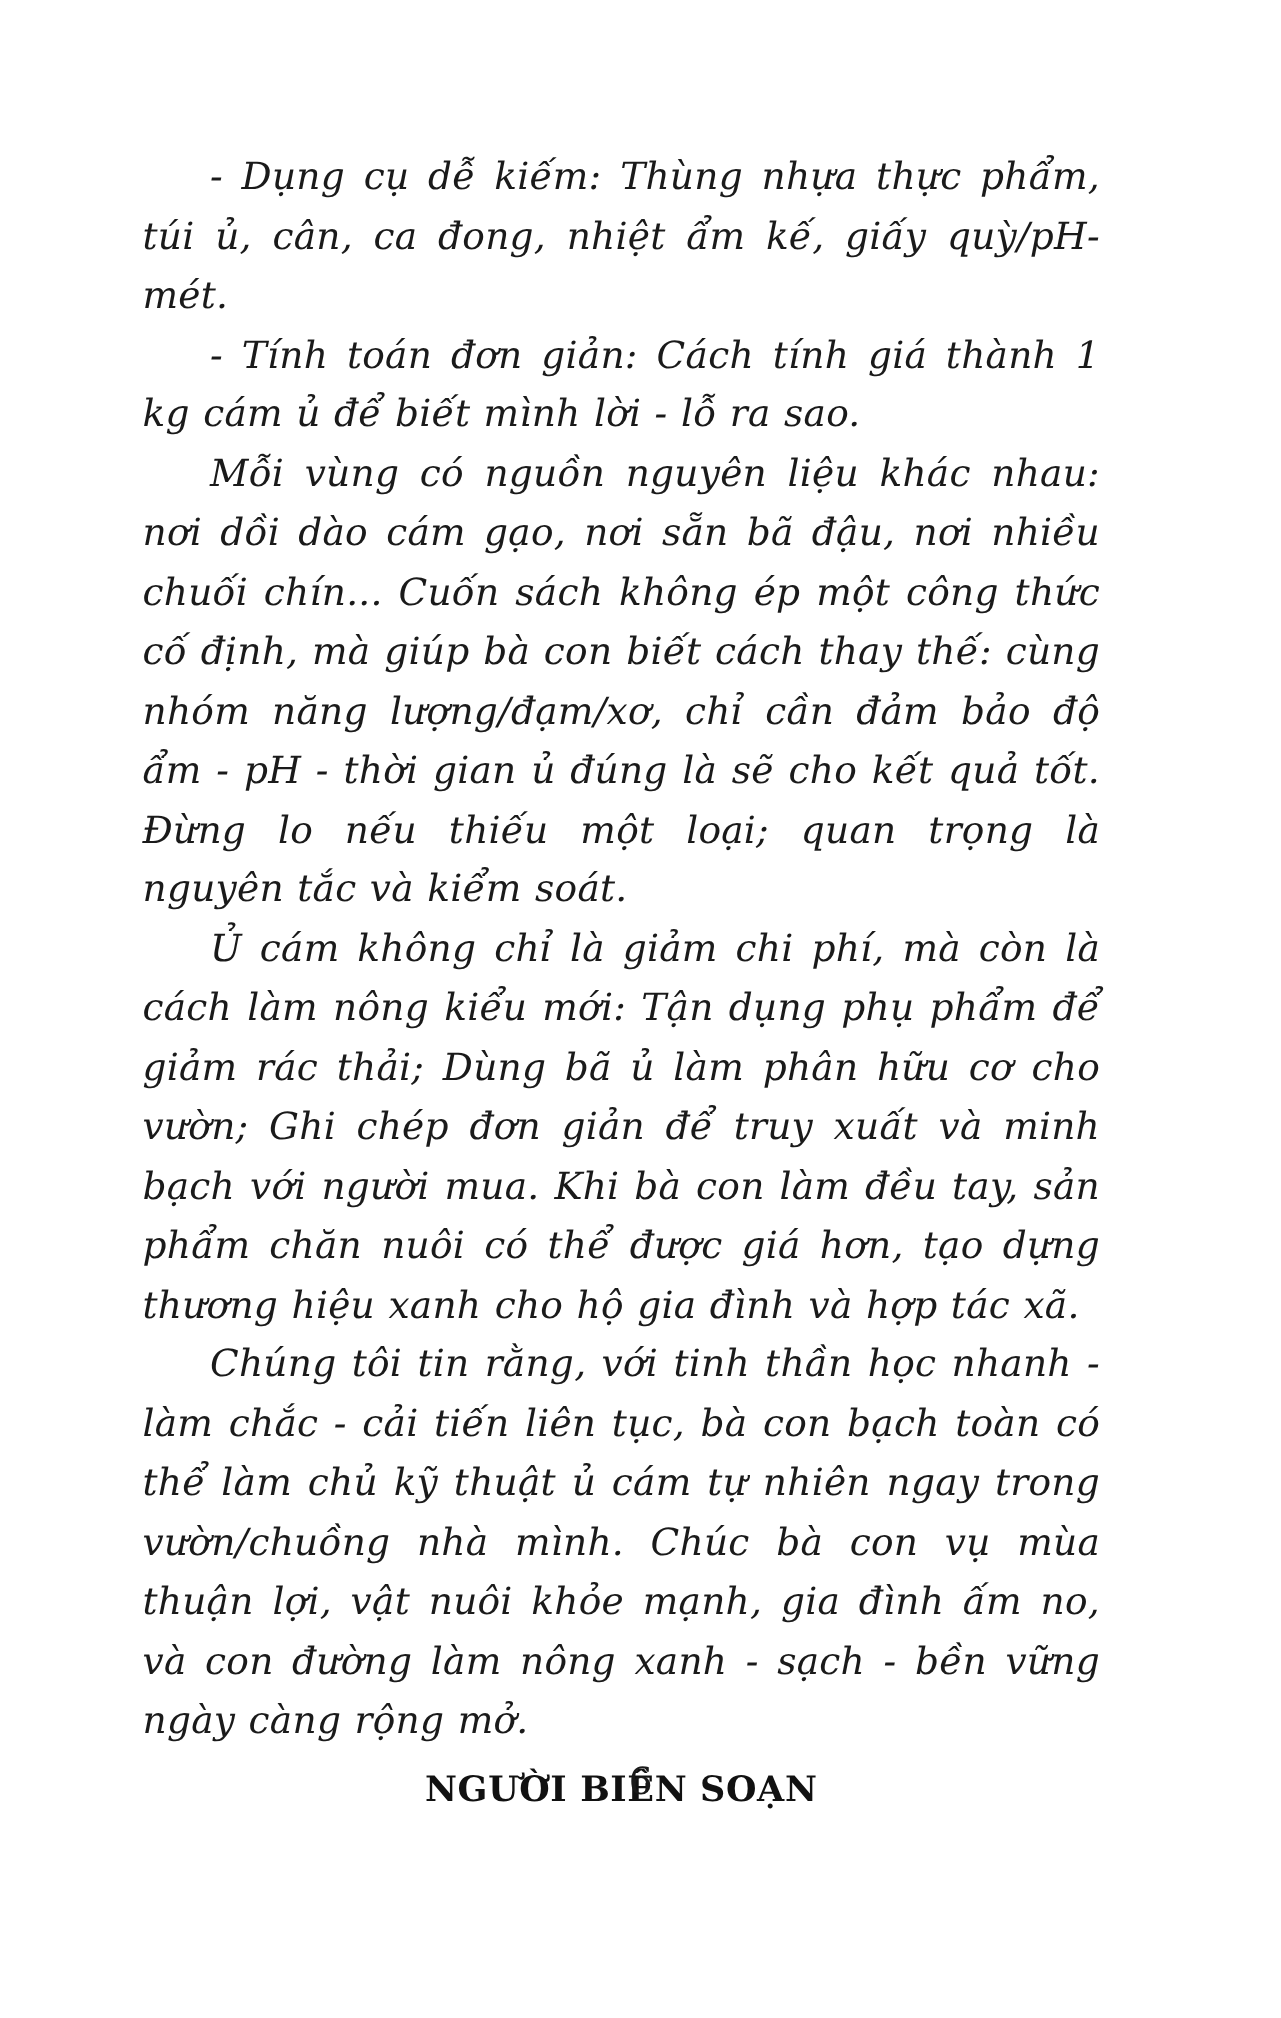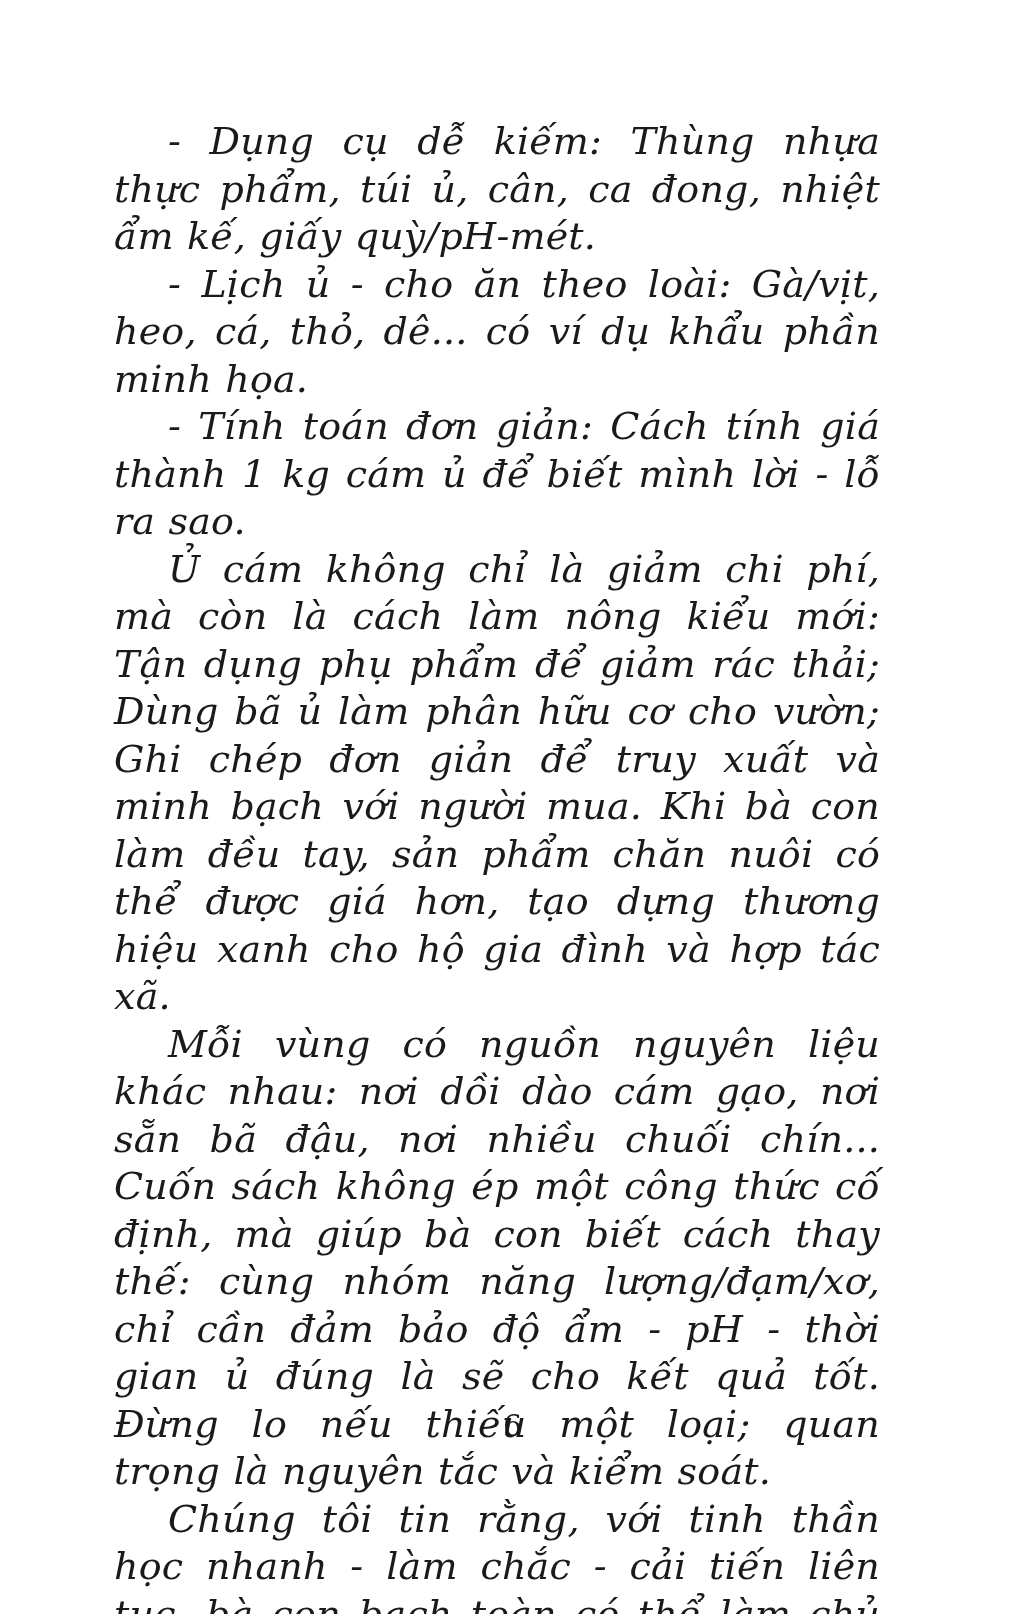--- a/index.html
+++ b/index.html
@@ -18,21 +18,21 @@
   }
   .content {
     position: absolute;
     top: 118px;
     left: 114px;
     width: 766px;
   }
   .content p {
     margin: 0;
     font-style: italic;
-    font-size: 38px;
+    font-size: 30px;
     line-height: 47.5px;
     text-align: justify;
     text-indent: 54px;
     letter-spacing: 0.2px;
     word-spacing: 1px;
   }
   .signature {
     margin-top: 14px;
     text-align: center;
     font-style: normal;
@@ -51,21 +51,20 @@
     font-style: normal;
     color: #1a1a1a;
   }
 </style>
 </head>
 <body>
 
 <div class="page">
   <div class="content">
     <p>- Dụng cụ dễ kiếm: Thùng nhựa thực phẩm, túi ủ, cân, ca đong, nhiệt ẩm kế, giấy quỳ/pH-mét.</p>
-    <p>- Lịch ủ - cho ăn theo loài: Gà/vịt, heo, cá, thỏ, dê... có ví dụ khẩu phần minh họa.</p>
     <p>- Tính toán đơn giản: Cách tính giá thành 1 kg cám ủ để biết mình lời - lỗ ra sao.</p>
+    <p>Mỗi vùng có nguồn nguyên liệu khác nhau: nơi dồi dào cám gạo, nơi sẵn bã đậu, nơi nhiều chuối chín... Cuốn sách không ép một công thức cố định, mà giúp bà con biết cách thay thế: cùng nhóm năng lượng/đạm/xơ, chỉ cần đảm bảo độ ẩm - pH - thời gian ủ đúng là sẽ cho kết quả tốt. Đừng lo nếu thiếu một loại; quan trọng là nguyên tắc và kiểm soát.</p>
     <p>Ủ cám không chỉ là giảm chi phí, mà còn là cách làm nông kiểu mới: Tận dụng phụ phẩm để giảm rác thải; Dùng bã ủ làm phân hữu cơ cho vườn; Ghi chép đơn giản để truy xuất và minh bạch với người mua. Khi bà con làm đều tay, sản phẩm chăn nuôi có thể được giá hơn, tạo dựng thương hiệu xanh cho hộ gia đình và hợp tác xã.</p>
-    <p>Mỗi vùng có nguồn nguyên liệu khác nhau: nơi dồi dào cám gạo, nơi sẵn bã đậu, nơi nhiều chuối chín... Cuốn sách không ép một công thức cố định, mà giúp bà con biết cách thay thế: cùng nhóm năng lượng/đạm/xơ, chỉ cần đảm bảo độ ẩm - pH - thời gian ủ đúng là sẽ cho kết quả tốt. Đừng lo nếu thiếu một loại; quan trọng là nguyên tắc và kiểm soát.</p>
     <p>Chúng tôi tin rằng, với tinh thần học nhanh - làm chắc - cải tiến liên tục, bà con bạch toàn có thể làm chủ kỹ thuật ủ cám tự nhiên ngay trong vườn/chuồng nhà mình. Chúc bà con vụ mùa thuận lợi, vật nuôi khỏe mạnh, gia đình ấm no, và con đường làm nông xanh - sạch - bền vững ngày càng rộng mở.</p>
     <div class="signature">NGƯỜI BIÊN SOẠN</div>
   </div>
   <div class="page-number">6</div>
 </div>
 
 </body></html>

